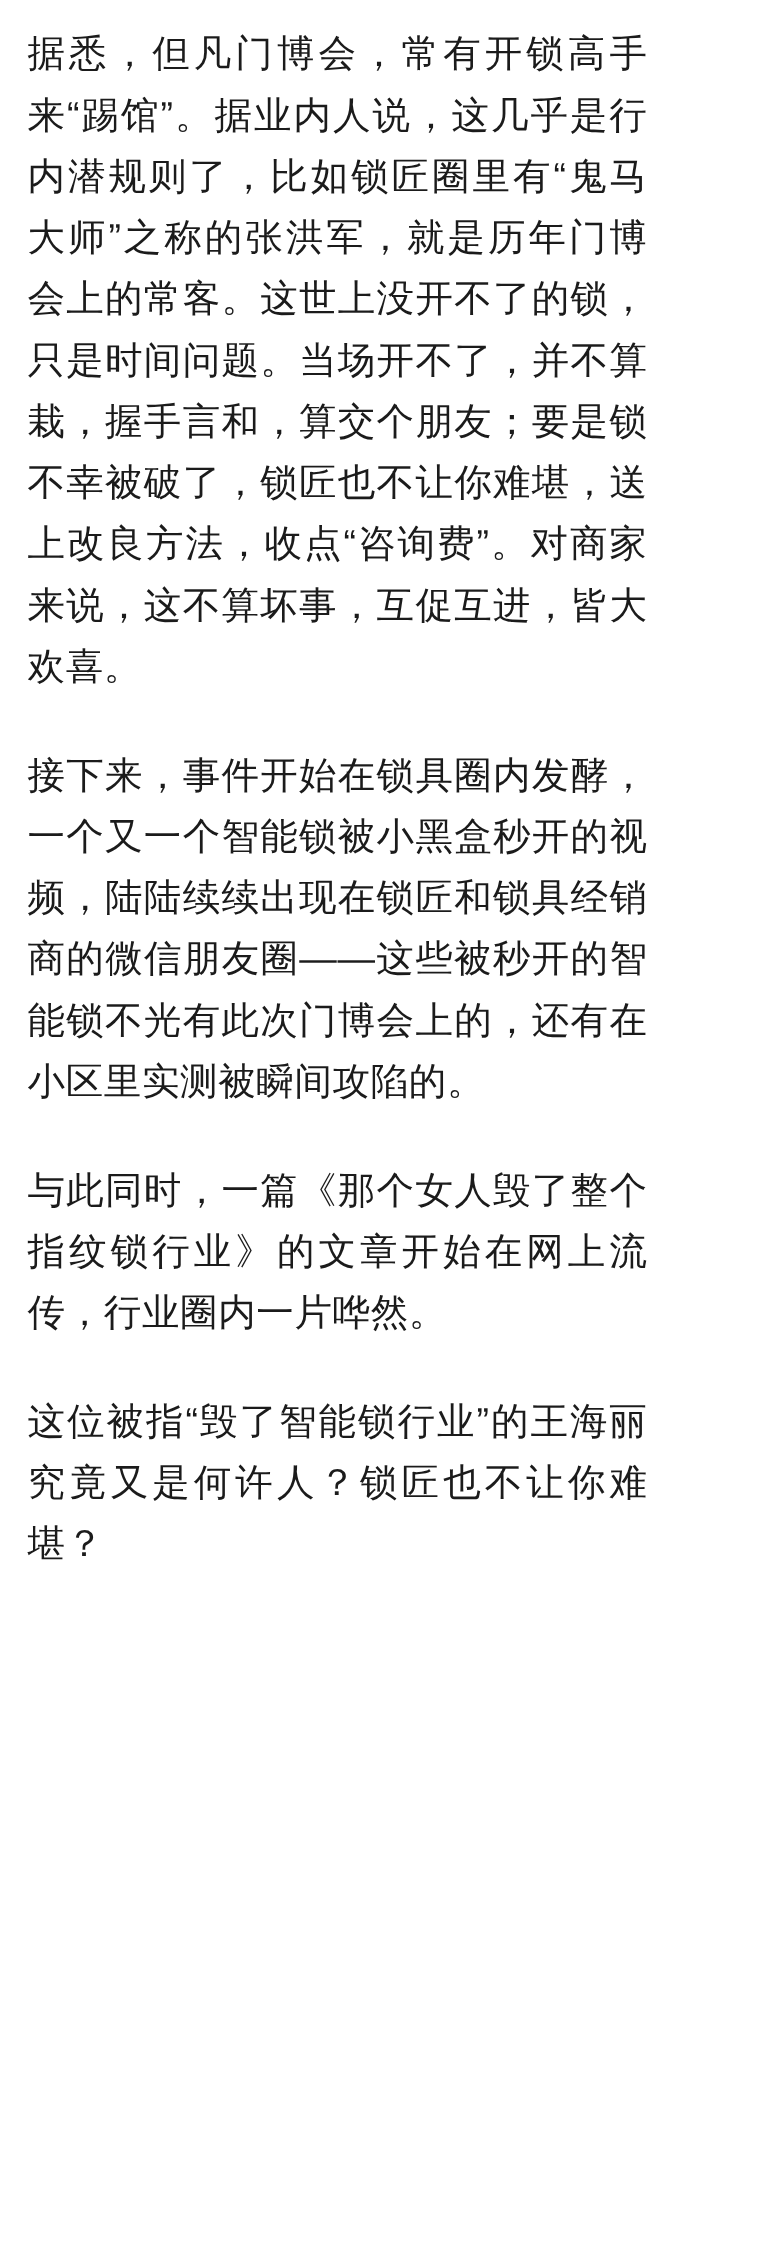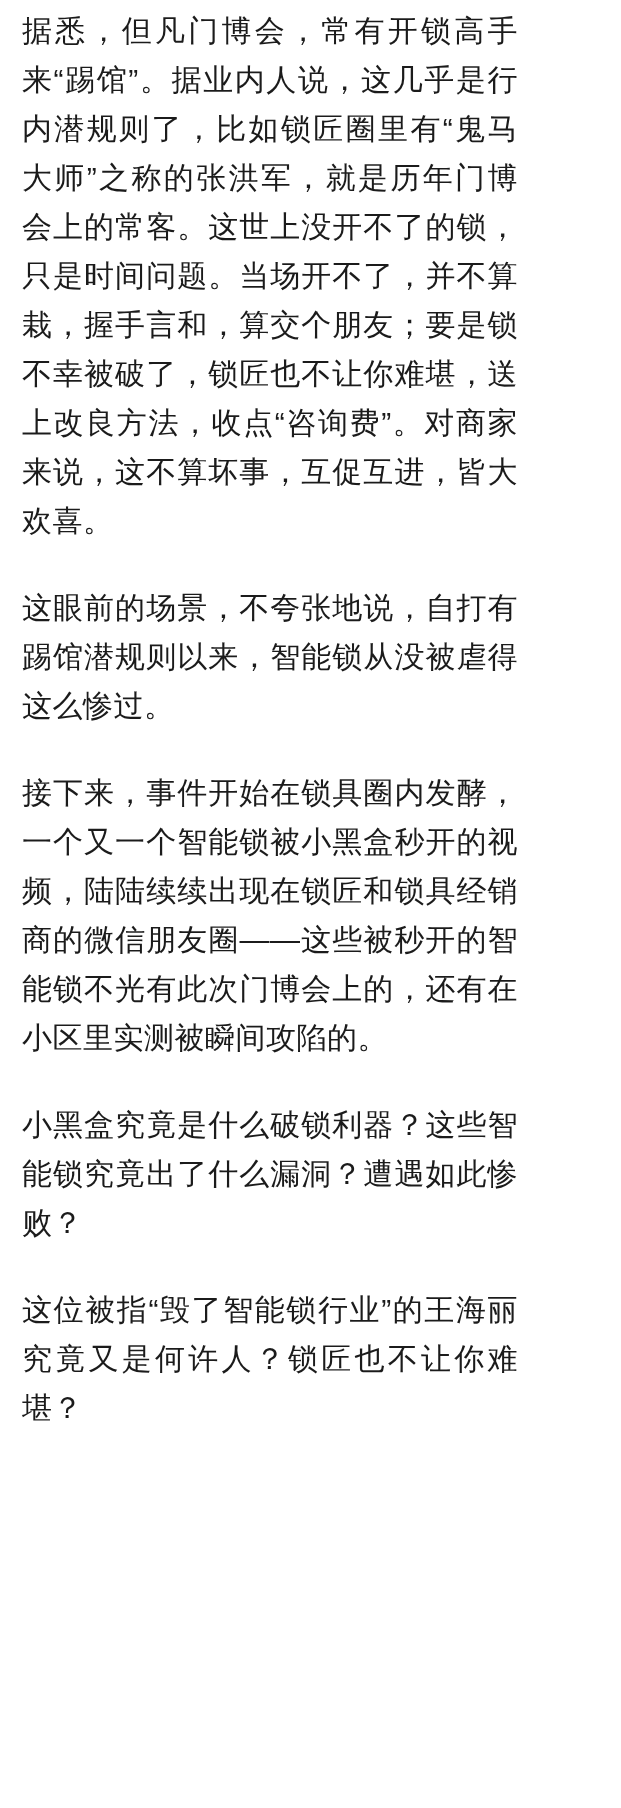--- a/index.html
+++ b/index.html
@@ -8,38 +8,37 @@
     background: #ffffff;
   }
   body {
     width: 621px;
     min-height: 1808px;
     font-family: "Liberation Sans", "DejaVu Sans", sans-serif;
   }
   .article {
     box-sizing: border-box;
     width: 540px;
-    padding: 6px 22px 20px 22px;
+    padding: 19px 22px 20px 22px;
   }
   .para {
     margin: 0 0 38px 0;
     font-size: 30px;
     line-height: 49px;
     color: #1b1b1b;
     text-align: justify;
     text-justify: inter-ideograph;
     letter-spacing: 0.5px;
     font-weight: 400;
   }
   .para:last-child {
     margin-bottom: 0;
   }
 </style>
 </head>
 <body>
 
 <div class="article">
   <p class="para">据悉，但凡门博会，常有开锁高手来“踢馆”。据业内人说，这几乎是行内潜规则了，比如锁匠圈里有“鬼马大师”之称的张洪军，就是历年门博会上的常客。这世上没开不了的锁，只是时间问题。当场开不了，并不算栽，握手言和，算交个朋友；要是锁不幸被破了，锁匠也不让你难堪，送上改良方法，收点“咨询费”。对商家来说，这不算坏事，互促互进，皆大欢喜。</p>
-  <p class="para">这眼前的场景，不夸张地说，自打有踢馆潜规则以来，智能锁从没被虐得这么惨过。</p>
   <p class="para">接下来，事件开始在锁具圈内发酵，一个又一个智能锁被小黑盒秒开的视频，陆陆续续出现在锁匠和锁具经销商的微信朋友圈——这些被秒开的智能锁不光有此次门博会上的，还有在小区里实测被瞬间攻陷的。</p>
-  <p class="para">小黑盒究竟是什么破锁利器？这些智能锁究竟出了什么漏洞？遭遇如此惨败？</p>
+  <p class="para">与此同时，一篇《那个女人毁了整个指纹锁行业》的文章开始在网上流传，行业圈内一片哗然。</p>
   <p class="para">这位被指“毁了智能锁行业”的王海丽究竟又是何许人？锁匠也不让你难堪？</p>
 </div>
 
 </body></html>

